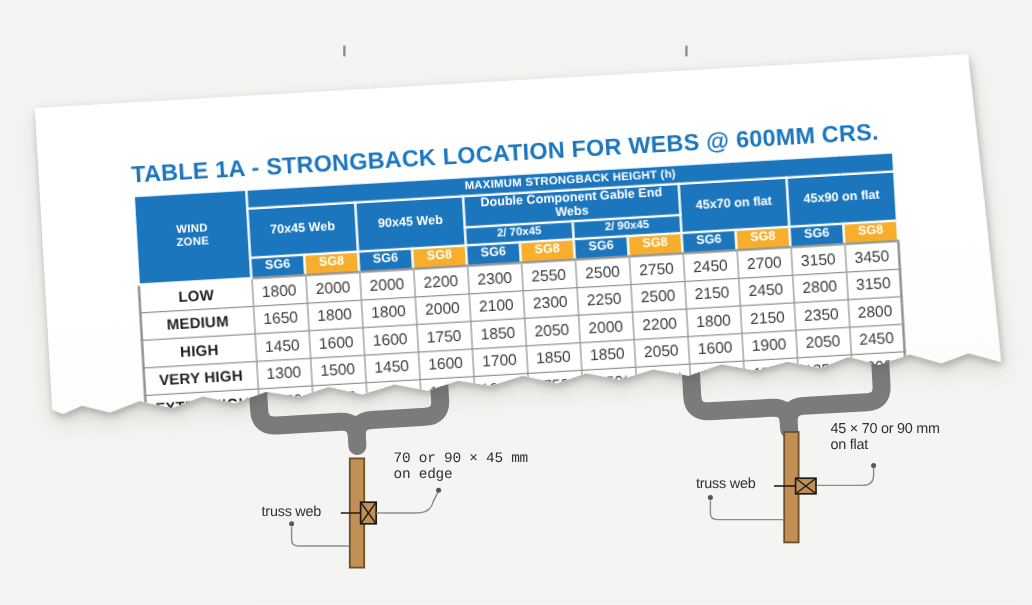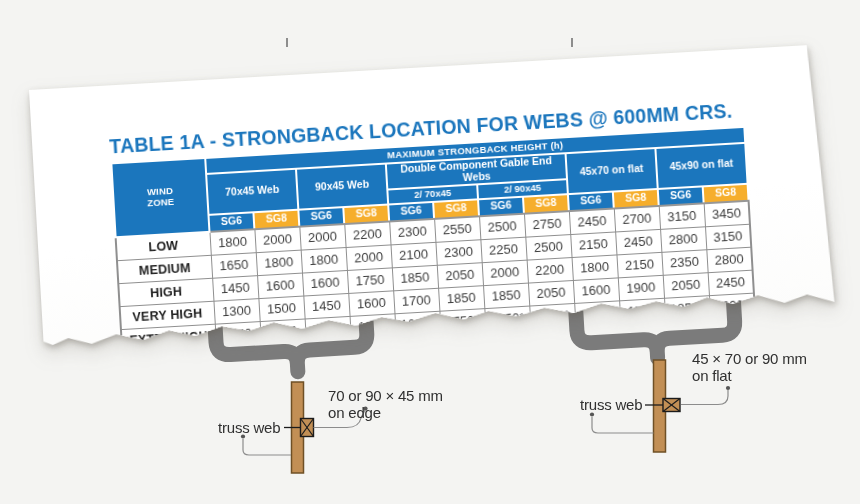--- a/index.html
+++ b/index.html
@@ -40,23 +40,23 @@
   tr.r-grp th{height:17px;font-size:10.5px;}
   tr.r-sub th{height:13px;font-size:9.5px;}
   tr.r-sg  th{height:15px;font-size:10.5px;border-bottom:2px solid #979797;}
   th.wind{font-size:11px;white-space:pre-line;border-bottom:2px solid #979797;}
   table.strongback td{border:1.5px solid #8f8f8f;text-align:center;height:22px;
     font-size:13px;color:#3d3d3d;padding:0;background:#fff;}
   table.strongback td.zone{font-weight:bold;color:#1e1e1e;font-size:12.5px;letter-spacing:.2px;}
 
   
   .diagrams{position:absolute;left:0;top:0;z-index:3;}
-  .lbl{position:absolute;z-index:4;color:#303030;font-size:15px;line-height:1.1;
+  .lbl{position:absolute;z-index:4;color:#303030;font-size:12px;line-height:1.1;
     letter-spacing:-.2px;white-space:pre-line;}
-  .lbl.left-size{left:328px;top:388px;}
+  .lbl.left-size{left:328px;top:376px;font-family:Liberation Mono, monospace;}
   .lbl.left-web{left:218px;top:420px;}
   .lbl.right-size{left:692px;top:351px;}
   .lbl.right-web{left:580px;top:397px;}
 </style>
 </head>
 <body>
 
 <div class="scene">
 
   <div class="tick t1"></div>

